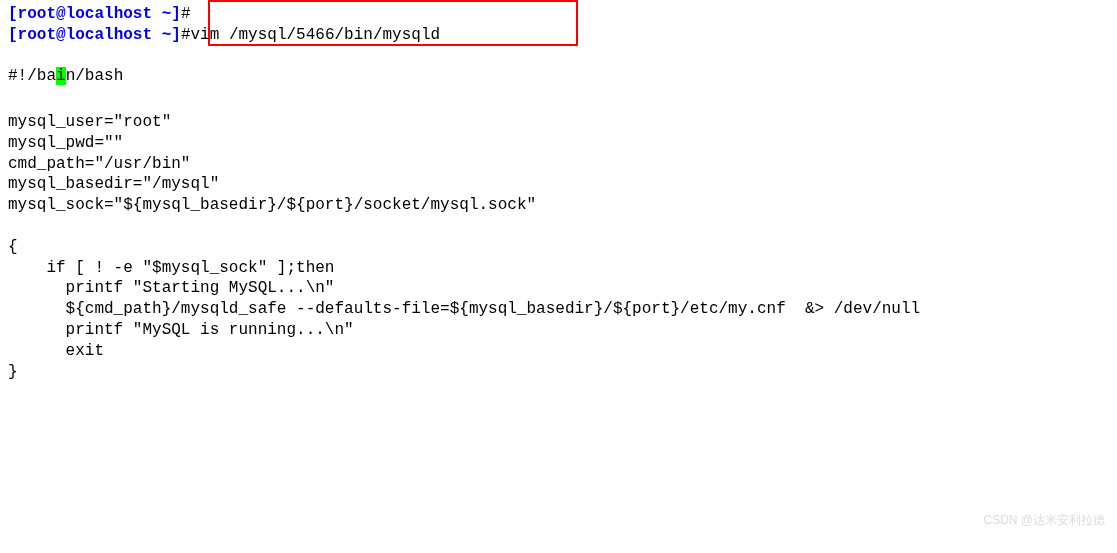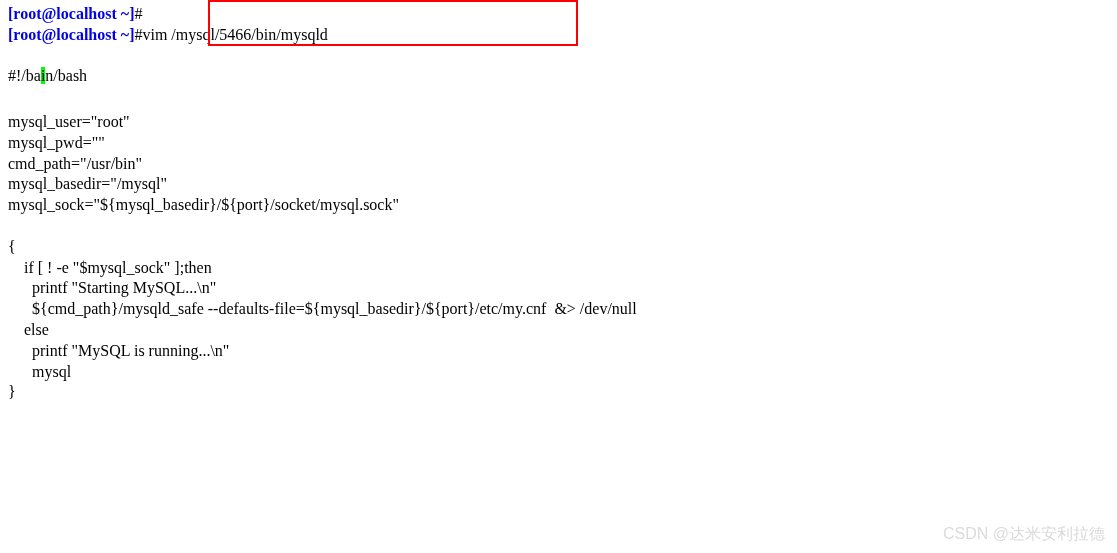--- a/index.html
+++ b/index.html
@@ -1,19 +1,18 @@
 <!DOCTYPE html>
 <html><head>
   <meta charset="utf-8">
   <style>
     * {
       margin: 0;
       padding: 0;
       box-sizing: border-box;
-      font-family: Liberation Serif, serif;
     }
     body {
       font-family: 'Courier New', monospace;
       font-size: 16px;
       background: #ffffff;
       color: #000000;
       padding: 4px 8px;
       position: relative;
       width: 1117px;
       height: 553px;
@@ -35,25 +34,25 @@
       width: 370px;
       height: 46px;
       pointer-events: none;
     }
     .cursor-highlight {
       background: #00ff00;
       color: #000000;
     }
     .watermark {
       position: absolute;
-      bottom: 8px;
+      bottom: 24px;
       right: 12px;
       color: #cccccc;
       font-family: sans-serif;
-      font-size: 16px;
+      font-size: 12px;
       opacity: 0.7;
     }
     .script-block {
       margin-top: 4px;
     }
   </style>
 </head>
 <body>
 
 <div class="terminal-line"><span class="blue"><span>[</span><span>root</span><span>@</span><span>localhost</span><span> </span><span>~</span><span>]</span></span><span>#</span></div>
@@ -70,23 +69,22 @@
 <div class="terminal-line">mysql_user="root"</div>
 <div class="terminal-line">mysql_pwd=""</div>
 <div class="terminal-line">cmd_path="/usr/bin"</div>
 <div class="terminal-line">mysql_basedir="/mysql"</div>
 <div class="terminal-line">mysql_sock="${mysql_basedir}/${port}/socket/mysql.sock"</div>
 <div class="terminal-line">&nbsp;</div>
 <div class="terminal-line">{</div>
 <div class="terminal-line">    if [ ! -e "$mysql_sock" ];then</div>
 <div class="terminal-line">      printf "Starting MySQL...\n"</div>
 <div class="terminal-line">      ${cmd_path}/mysqld_safe --defaults-file=${mysql_basedir}/${port}/etc/my.cnf  &amp;&gt; /dev/null</div>
-<div class="terminal-line">    else</div>
 <div class="terminal-line">      printf "MySQL is running...\n"</div>
-<div class="terminal-line">      mysql</div>
+<div class="terminal-line">      exit</div>
 <div class="terminal-line">}</div>
 <div class="terminal-line">&nbsp;</div>
 <div class="terminal-line">&nbsp;</div>
 </div>
 
 <div class="red-box"></div>
 
 <div class="watermark">CSDN @达米安利拉德</div>
 
 </body></html>

